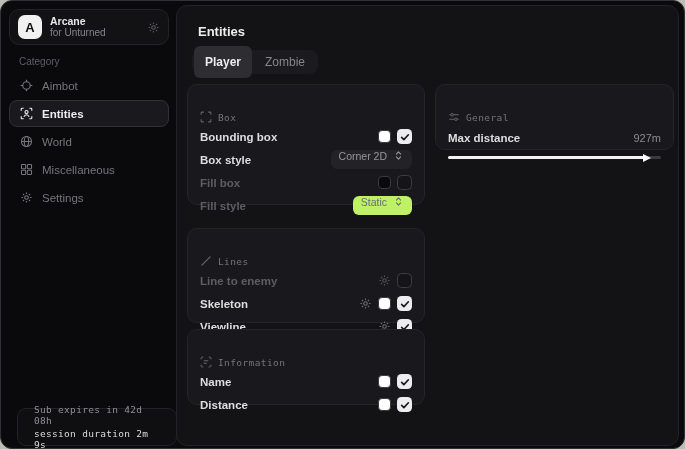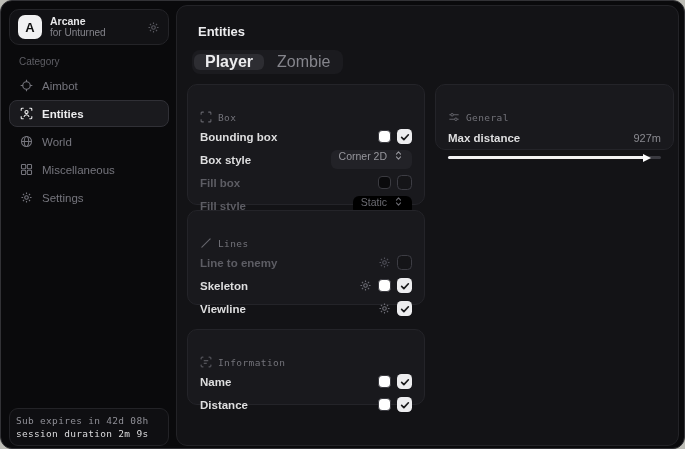--- a/index.html
+++ b/index.html
@@ -28,47 +28,47 @@
   .category-label { position:absolute; left:18px; top:55px; font-size:10px; color:#5e5e65; }
   .nav { position:absolute; left:8px; top:71px; width:160px; display:flex; flex-direction:column; gap:1px; }
   .nav-item {
     height:27px; display:flex; align-items:center; gap:9px; padding:0 10px;
     border-radius:8px; color:#75757d; font-size:11.5px; cursor:pointer;
     border:1px solid transparent;
   }
   .nav-item .nicon { display:flex; color:inherit; }
   .nav-item.active { background:#1a1a1e; border-color:#303036; color:#ececee; font-weight:600; }
   .footer-card {
-    position:absolute; left:8px; top:407px; width:160px; height:38px;
+    position:absolute; left:16px; top:407px; width:160px; height:38px;
     background:#0f0f12; border:1px solid #232327; border-radius:9px;
-    display:flex; flex-direction:column; justify-content:center; padding:0 6px; gap:2px;
+    display:flex; flex-direction:column; justify-content:center; padding:0 16px; gap:2px;
     font-family:"DejaVu Sans Mono", monospace;
   }
   .footer-line1 { font-size:9.5px; color:#8f8f96; letter-spacing:.3px; }
   .footer-line2 { font-size:9.5px; color:#dcdcde; letter-spacing:.3px; }
   
   .main {
     position:absolute; left:175px; top:4px; width:503px; height:441px;
     background:#131316; border:1px solid #232327; border-radius:11px;
   }
   .page-title { position:absolute; left:21px; top:18px; font-size:13px; font-weight:bold; color:#ededef; }
   .tabs {
     position:absolute; left:15px; top:44px; height:24px; display:inline-flex; align-items:center;
     background:#1b1b1f; border-radius:8px; padding:2px; gap:2px;
   }
-  .tab { height:16px; padding:0 11px; display:flex; align-items:center; border-radius:6px;
-         font-size:16px; color:#85858c; cursor:pointer; }
+  .tab { height:32px; padding:0 11px; display:flex; align-items:center; border-radius:6px;
+         font-size:12px; color:#85858c; cursor:pointer; }
   .tab.active { background:#2d2d32; color:#ececee; font-weight:600; }
   
   .card {
     position:absolute; background:#19191d; border:1px solid #242429; border-radius:10px;
     padding:24px 12px 10px 12px;
   }
   .card-box  { left:10px;  top:78px;  width:238px; height:121px; }
-  .card-lines{ left:10px;  top:204px; width:238px; height:95px; }
+  .card-lines{ left:10px;  top:222px; width:238px; height:95px; }
   .card-info { left:10px;  top:323px; width:238px; height:76px; }
   .card-general { left:258px; top:78px; width:239px; height:66px; }
   .card-header { display:flex; align-items:center; gap:6px; height:16px;
     font-family:"DejaVu Sans Mono", monospace; font-size:9.5px; color:#73737a; letter-spacing:.4px; }
   .card-header .hicon { display:flex; color:#66666d; }
   .row { height:23px; display:flex; align-items:center; }
   .row-label { font-size:11.5px; font-weight:700; color:#dededf; flex:1; }
   .row.disabled .row-label { color:#5d5d64; }
   .controls { display:flex; align-items:center; gap:6px; }
   .swatch { width:13px; height:13px; border-radius:4px; border:1px solid #3a3a40; }
@@ -76,21 +76,21 @@
     width:15px; height:15px; border-radius:4.5px; display:flex; align-items:center; justify-content:center;
     cursor:pointer;
   }
   .checkbox.checked { background:#ededef; }
   .checkbox.unchecked { background:#151518; border:1.5px solid #3d3d44; }
   .checkbox svg { display:block; }
   .dropdown {
     height:19px; display:flex; gap:6px; padding:0 8px;
     background:#222227; border-radius:6px; font-size:10.5px; color:#97979d; cursor:pointer;
   }
-  .row.disabled .dropdown { color:#6b6b72; background:#000000; }
+  .row.disabled .dropdown { color:#6b6b72; background:#bef264; }
   .row-gear { display:flex; color:#6c6c75; cursor:pointer; }
   .row.disabled .row-gear { color:#50505a; }
   
   .gen-row { height:22px; display:flex; align-items:center; margin-top:2px; }
   .gen-value { font-size:11px; color:#8a8a90; }
   .slider { position:relative; height:14px; margin-top:1px; cursor:pointer; }
   .slider-track { position:absolute; left:0; right:0; top:6px; height:3px; border-radius:2px; background:#3a3a40; }
   .slider-fill  { position:absolute; left:0; top:6px; height:3px; border-radius:2px; background:#f2f2f3; }
   .slider-thumb {
     position:absolute; top:3.5px; width:0; height:0; margin-left:-2px;

